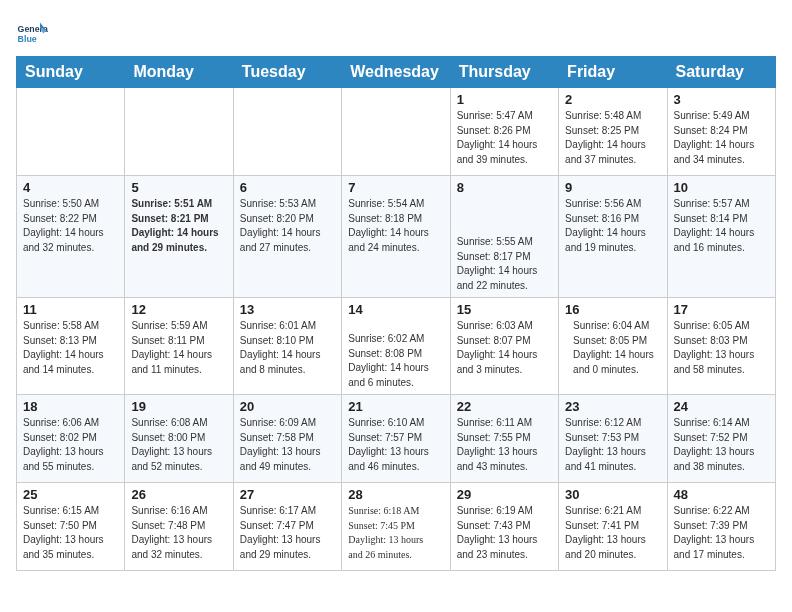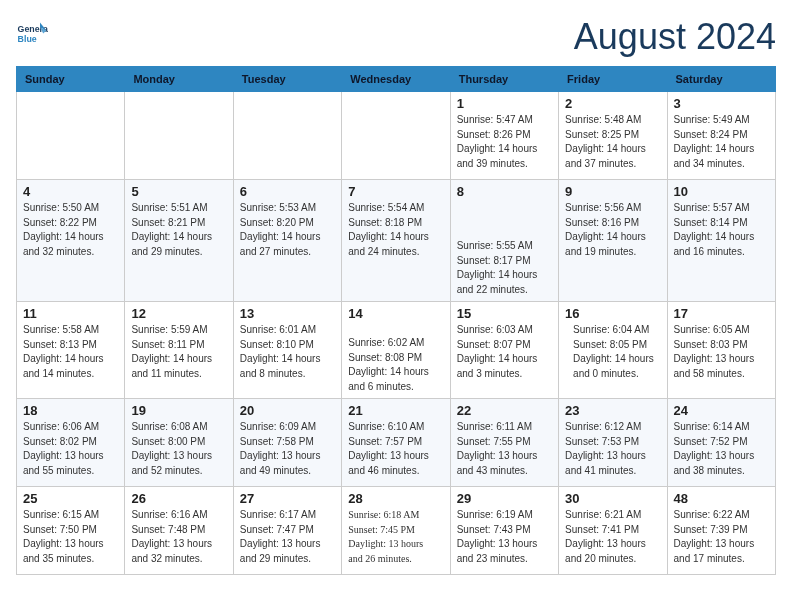--- a/index.html
+++ b/index.html
@@ -37,24 +37,24 @@
       font-size: 15px;
       color: #333;
     }
     .calendar {
       width: 100%;
       border-collapse: collapse;
       font-size: 11px;
     }
     .calendar th {
       background: #2e86c1;
-      color: #0f172a;
+      color: #ffffff;
       text-align: left;
       padding: 6px 8px;
-      font-size: 11px;
+      font-size: 16px;
       font-weight: bold;
       border: 1px solid #2e86c1;
     }
     .calendar td {
       border: 1px solid #ccc;
       vertical-align: top;
       padding: 4px 6px;
       width: 108px;
       height: 88px;
       background: #fff;
@@ -83,21 +83,20 @@
 <div class="header">
   <div class="logo">
     <svg class="logo-icon" viewBox="0 0 40 40">
       <text x="2" y="20" font-size="11" font-weight="bold" fill="#1a3a5c">General</text>
       <text x="2" y="32" font-size="11" font-weight="bold" fill="#2e86c1">Blue</text>
       <polygon points="30,8 38,18 30,14" fill="#2e86c1"></polygon>
       <polygon points="30,14 38,18 34,22" fill="#5ba4d4"></polygon>
     </svg>
   </div>
   <div class="title-block">
-    <div class="month-year">August 2024</div>
   </div>
 </div>
 
 <table class="calendar">
   <thead>
     <tr>
         <th>Sunday</th>
         <th>Monday</th>
         <th>Tuesday</th>
         <th>Wednesday</th>
@@ -137,21 +136,21 @@
       <tr>
         <td>
           <div class="day-num">4</div>
           <div class="day-info" style="white-space: pre-line;">Sunrise: 5:50 AM
 Sunset: 8:22 PM
 Daylight: 14 hours
 and 32 minutes.</div>
         </td>
         <td>
           <div class="day-num">5</div>
-          <div class="day-info" style="white-space: pre-line;">Sunrise: 5:51 AM
+          <div class="day-info" style="white-space: pre-line; font-weight: bold;">Sunrise: 5:51 AM
 Sunset: 8:21 PM
 Daylight: 14 hours
 and 29 minutes.</div>
         </td>
         <td>
           <div class="day-num">6</div>
           <div class="day-info" style="white-space: pre-line;">Sunrise: 5:53 AM
 Sunset: 8:20 PM
 Daylight: 14 hours
 and 27 minutes.</div>

